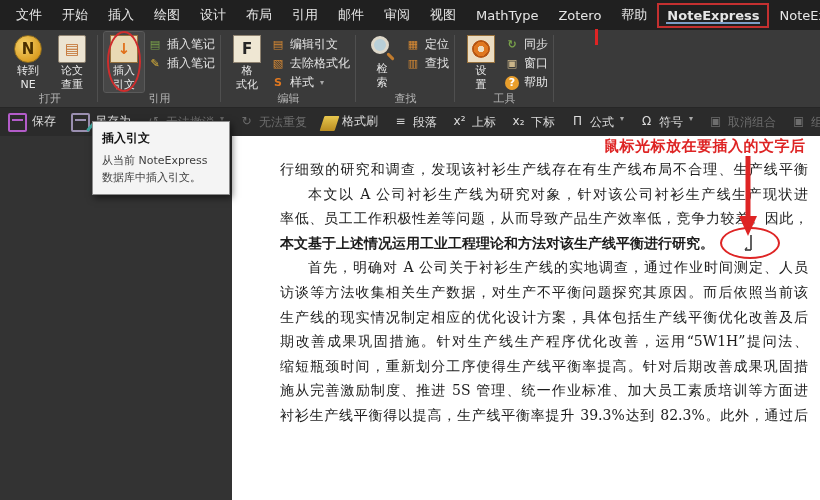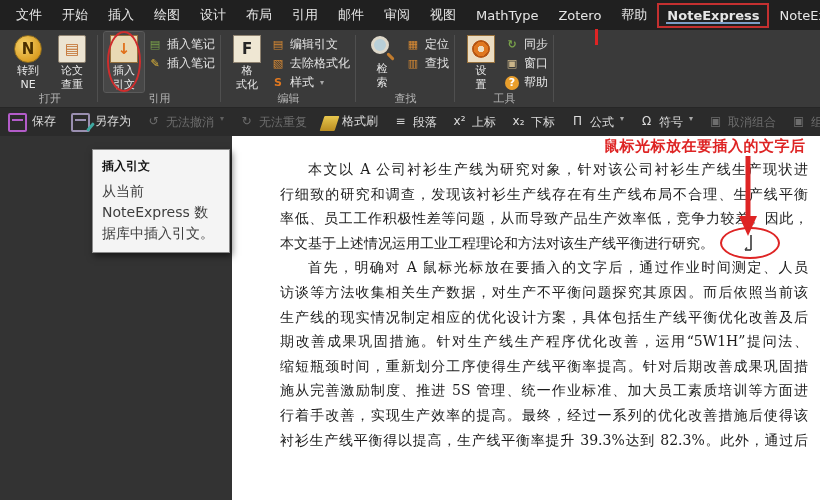--- a/index.html
+++ b/index.html
@@ -73,27 +73,27 @@
   .ic-formula-icon,.ic-symbol-icon{color:#dcdcdc;font-weight:normal;font-size:13px;}
   .ic-ungroup-icon,.ic-group-icon,.ic-thumbnails-icon,.ic-grid-icon{color:inherit;font-weight:normal;font-size:13px;}
 
   
   .docarea{position:absolute;left:0;top:136px;right:0;bottom:0;background:#333;}
   .page{position:absolute;left:232px;top:0;right:0;bottom:0;background:#ffffff;}
   .doc-text{position:absolute;left:48px;right:12px;top:21px;
       font-family:"DejaVu Serif","Liberation Serif",serif;font-size:14px;color:#1c1c1c;}
   .line{height:24.6px;line-height:24.6px;text-align:justify;text-align-last:justify;overflow:hidden;}
   .line.indent{text-indent:2em;}
-  .line.endline{text-align-last:left;}
-
-  
-  .tooltip{position:absolute;left:92px;top:149px;width:118px;background:#f4f4f4;border:1px solid #8a8a8a;
+  .line.endline{text-align-last:left;font-weight:bold;}
+
+  
+  .tooltip{position:absolute;left:92px;top:121px;width:118px;background:#f4f4f4;border:1px solid #8a8a8a;
       box-shadow:2px 3px 7px rgba(0,0,0,.55);padding:8px 9px;z-index:6;}
   .tooltip-title{font-size:12px;font-weight:bold;color:#121212;margin-bottom:6px;}
-  .tooltip-body{font-size:14px;color:#3e3e3e;line-height:1.5;}
+  .tooltip-body{font-size:11px;color:#3e3e3e;line-height:1.5;}
 
   
   .anno-title{position:absolute;left:604px;top:137px;color:#de2424;font-weight:bold;font-size:15px;
       letter-spacing:.5px;z-index:5;white-space:nowrap;}
   .anno-arrow{position:absolute;left:736px;top:154px;z-index:5;}
   .anno-ellipse{position:absolute;left:720px;top:227px;width:56px;height:28px;border:2px solid #de2424;
       border-radius:50%;z-index:5;display:flex;align-items:center;justify-content:center;}
   .anno-tick{position:absolute;left:595px;top:29px;width:3px;height:16px;background:#de2424;z-index:5;}
 </style>
 </head>
@@ -276,31 +276,30 @@
       </div>
       <div class="qb-item disabled">
         <div class="ic ic-group-icon">▣</div>
         <div class="qb-label" style="display: inline;">组合</div>
       </div>
     </div>
 
   <div class="docarea">
     <div class="page">
       <div class="doc-text">
+          <div class="line">行细致的研究和调查，发现该衬衫生产线存在有生产线布局不合理、生产线平衡</div>
           <div class="line indent">本文以 A 公司衬衫生产线为研究对象，针对该公司衬衫生产线生产现状进</div>
-          <div class="line">行细致的研究和调查，发现该衬衫生产线存在有生产线布局不合理、生产线平衡</div>
           <div class="line">率低、员工工作积极性差等问题，从而导致产品生产效率低，竞争力较差。因此，</div>
           <div class="line endline">本文基于上述情况运用工业工程理论和方法对该生产线平衡进行研究。</div>
-          <div class="line indent">首先，明确对 A 鼠标光标放在要插入的文字后，通过作业时间测定、人员</div>
+          <div class="line indent">首先，明确对 A 公司关于衬衫生产线的实地调查，通过作业时间测定、人员</div>
           <div class="line">访谈等方法收集相关生产数据，对生产不平衡问题探究其原因。而后依照当前该</div>
           <div class="line">生产线的现实情况制定相应的优化设计方案，具体包括生产线平衡优化改善及后</div>
           <div class="line">期改善成果巩固措施。针对生产线生产程序优化改善，运用“5W1H”提问法、</div>
           <div class="line">缩短瓶颈时间，重新划分工序使得生产线平衡率提高。针对后期改善成果巩固措</div>
           <div class="line">施从完善激励制度、推进 5S 管理、统一作业标准、加大员工素质培训等方面进</div>
-          <div class="line">行着手改善，实现生产效率的提高。最终，经过一系列的优化改善措施后使得该</div>
           <div class="line">衬衫生产线平衡得以提高，生产线平衡率提升 39.3%达到 82.3%。此外，通过后</div>
         </div>
     </div>
   </div>
 
   <div class="tooltip">
     <div class="tooltip-title">插入引文</div>
     <div class="tooltip-body">从当前 NoteExpress 数据库中插入引文。</div>
   </div>
 

